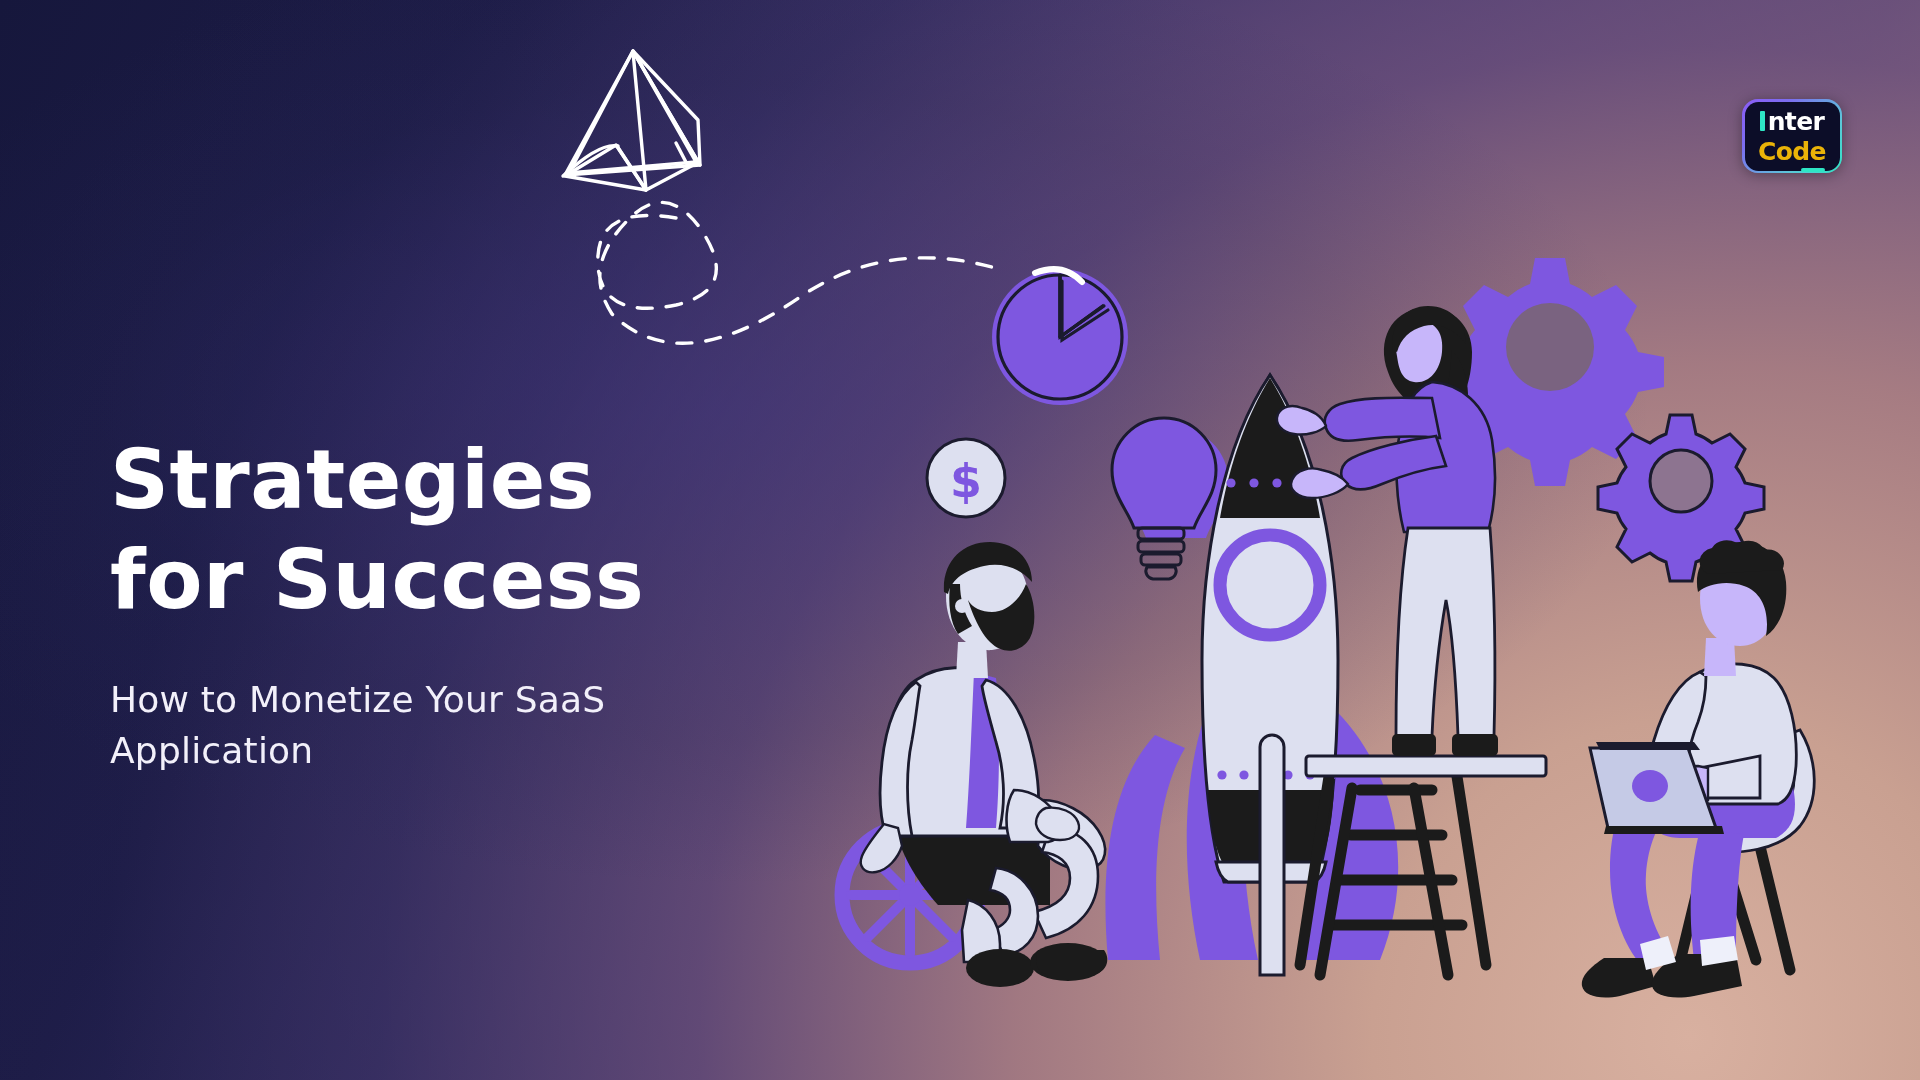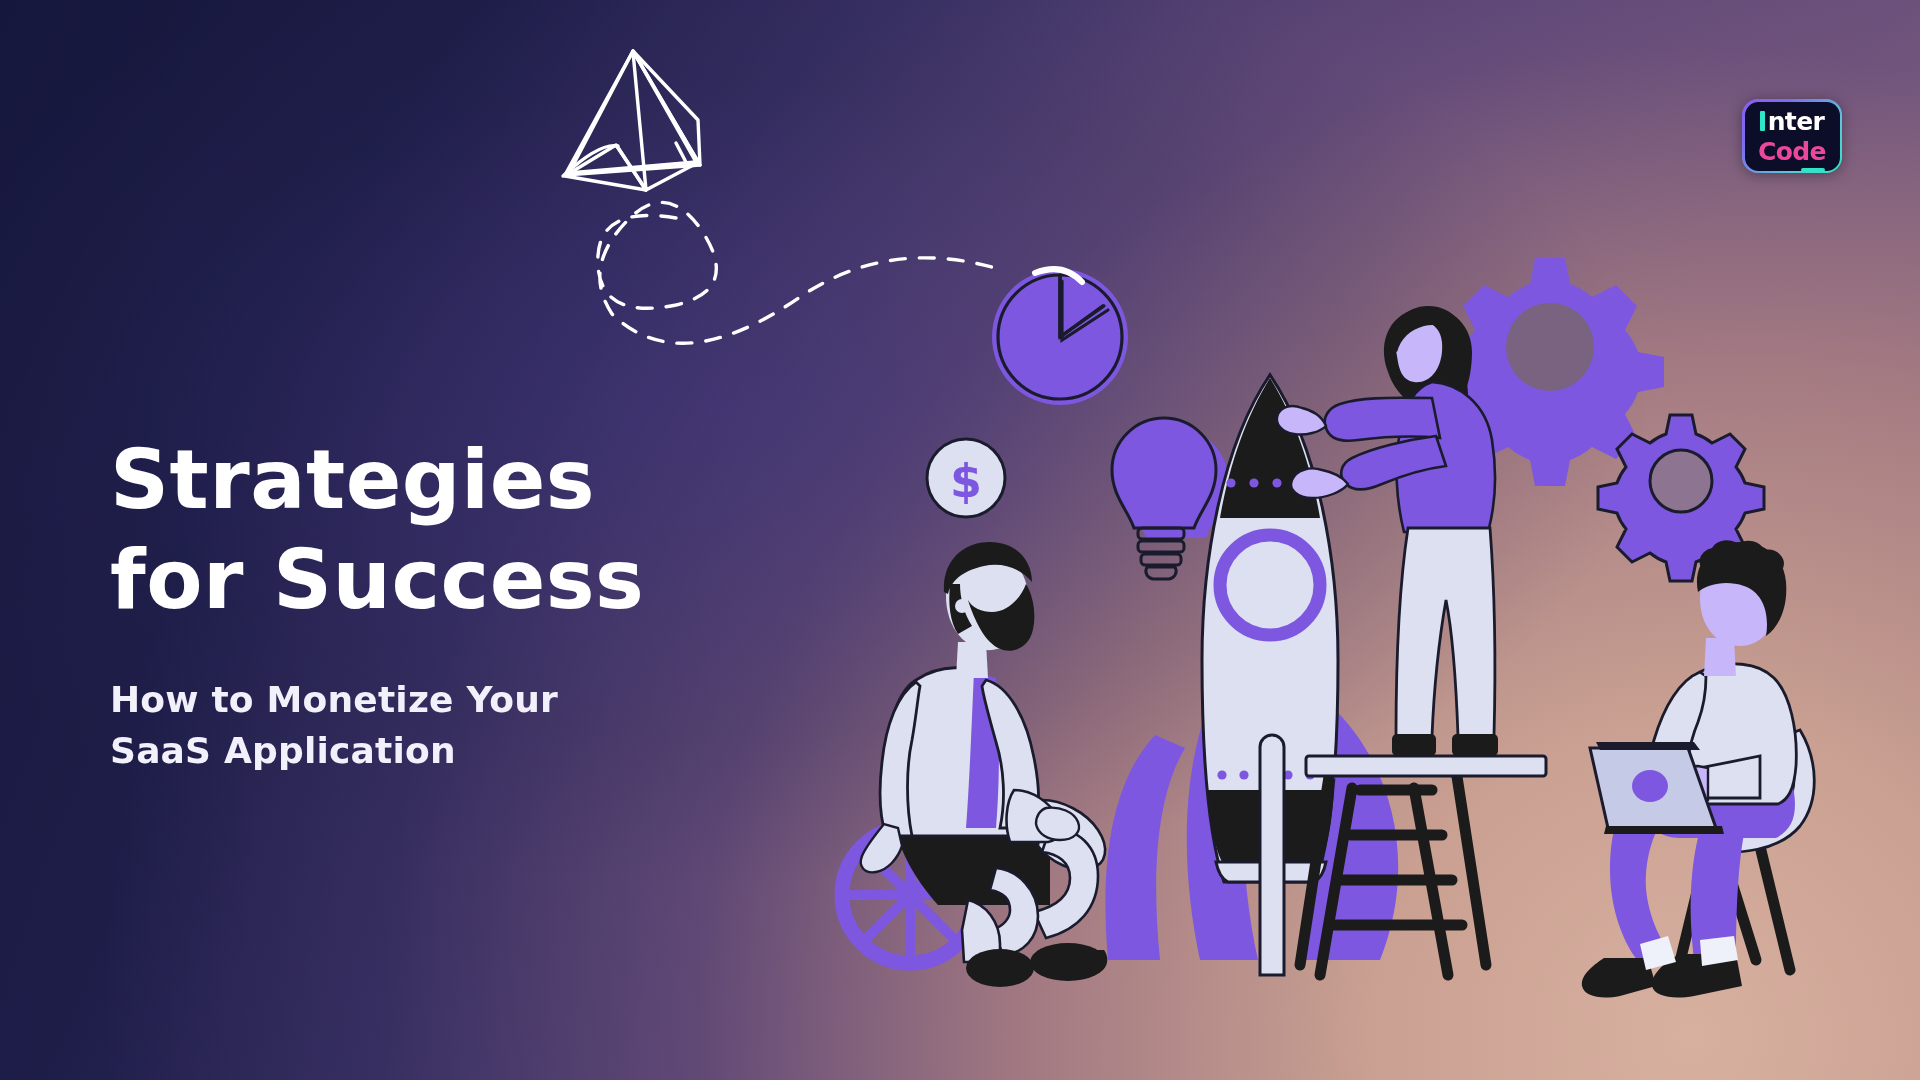--- a/index.html
+++ b/index.html
@@ -28,21 +28,21 @@
   
   .text-block { position:absolute; left:110px; top:430px; width:640px; }
   .headline {
     font-family:"DejaVu Sans", sans-serif;
     font-weight:700; font-size:82px; line-height:1.22;
     color:#ffffff; letter-spacing:0.5px;
   }
   .subhead {
     margin-top:44px;
     font-family:"DejaVu Sans", sans-serif;
-    font-weight:700; font-size:36px; line-height:1.42;
+    font-weight:400; font-size:36px; line-height:1.42;
     color:#f2f0fa; letter-spacing:0.2px;
     max-width:560px;
   }
   
   .logo-wrap {
     position:absolute; right:78px; top:92px;
     width:100px; height:74px; border-radius:16px;
     padding:2.5px;
     background:linear-gradient(135deg,#8b5cf6 0%,#7c6ef0 28%,#5bc8d8 70%,#2ee6c5 100%);
     box-shadow:0 2px 14px rgba(0,0,0,0.35);
@@ -59,21 +59,21 @@
     font-family:"DejaVu Sans", sans-serif;
     font-weight:bold; font-size:25px; color:#ffffff;
     letter-spacing:-0.6px; line-height:1; display:flex; align-items:center;
   }
   .logo-line1 .teal-i {
     display:inline-block; width:5px; height:20px;
     background:#2ee6c5; border-radius:1px; margin-right:3px;
   }
   .logo-line2 {
     font-family:"DejaVu Sans", sans-serif;
-    font-weight:bold; font-size:25px; color:#ec4899;
+    font-weight:bold; font-size:25px; color:#eab308;
     letter-spacing:-0.6px; line-height:1; margin-top:5px; position:relative;
   }
   .logo-underline {
     position:absolute; right:1px; bottom:-8px;
     width:24px; height:4px; background:#2ee6c5; border-radius:2px;
   }
   
   .illus { position:absolute; left:0; top:0; width:1920px; height:1080px; }
   .illus svg { display:block; width:1920px; height:1080px; }
 </style>

